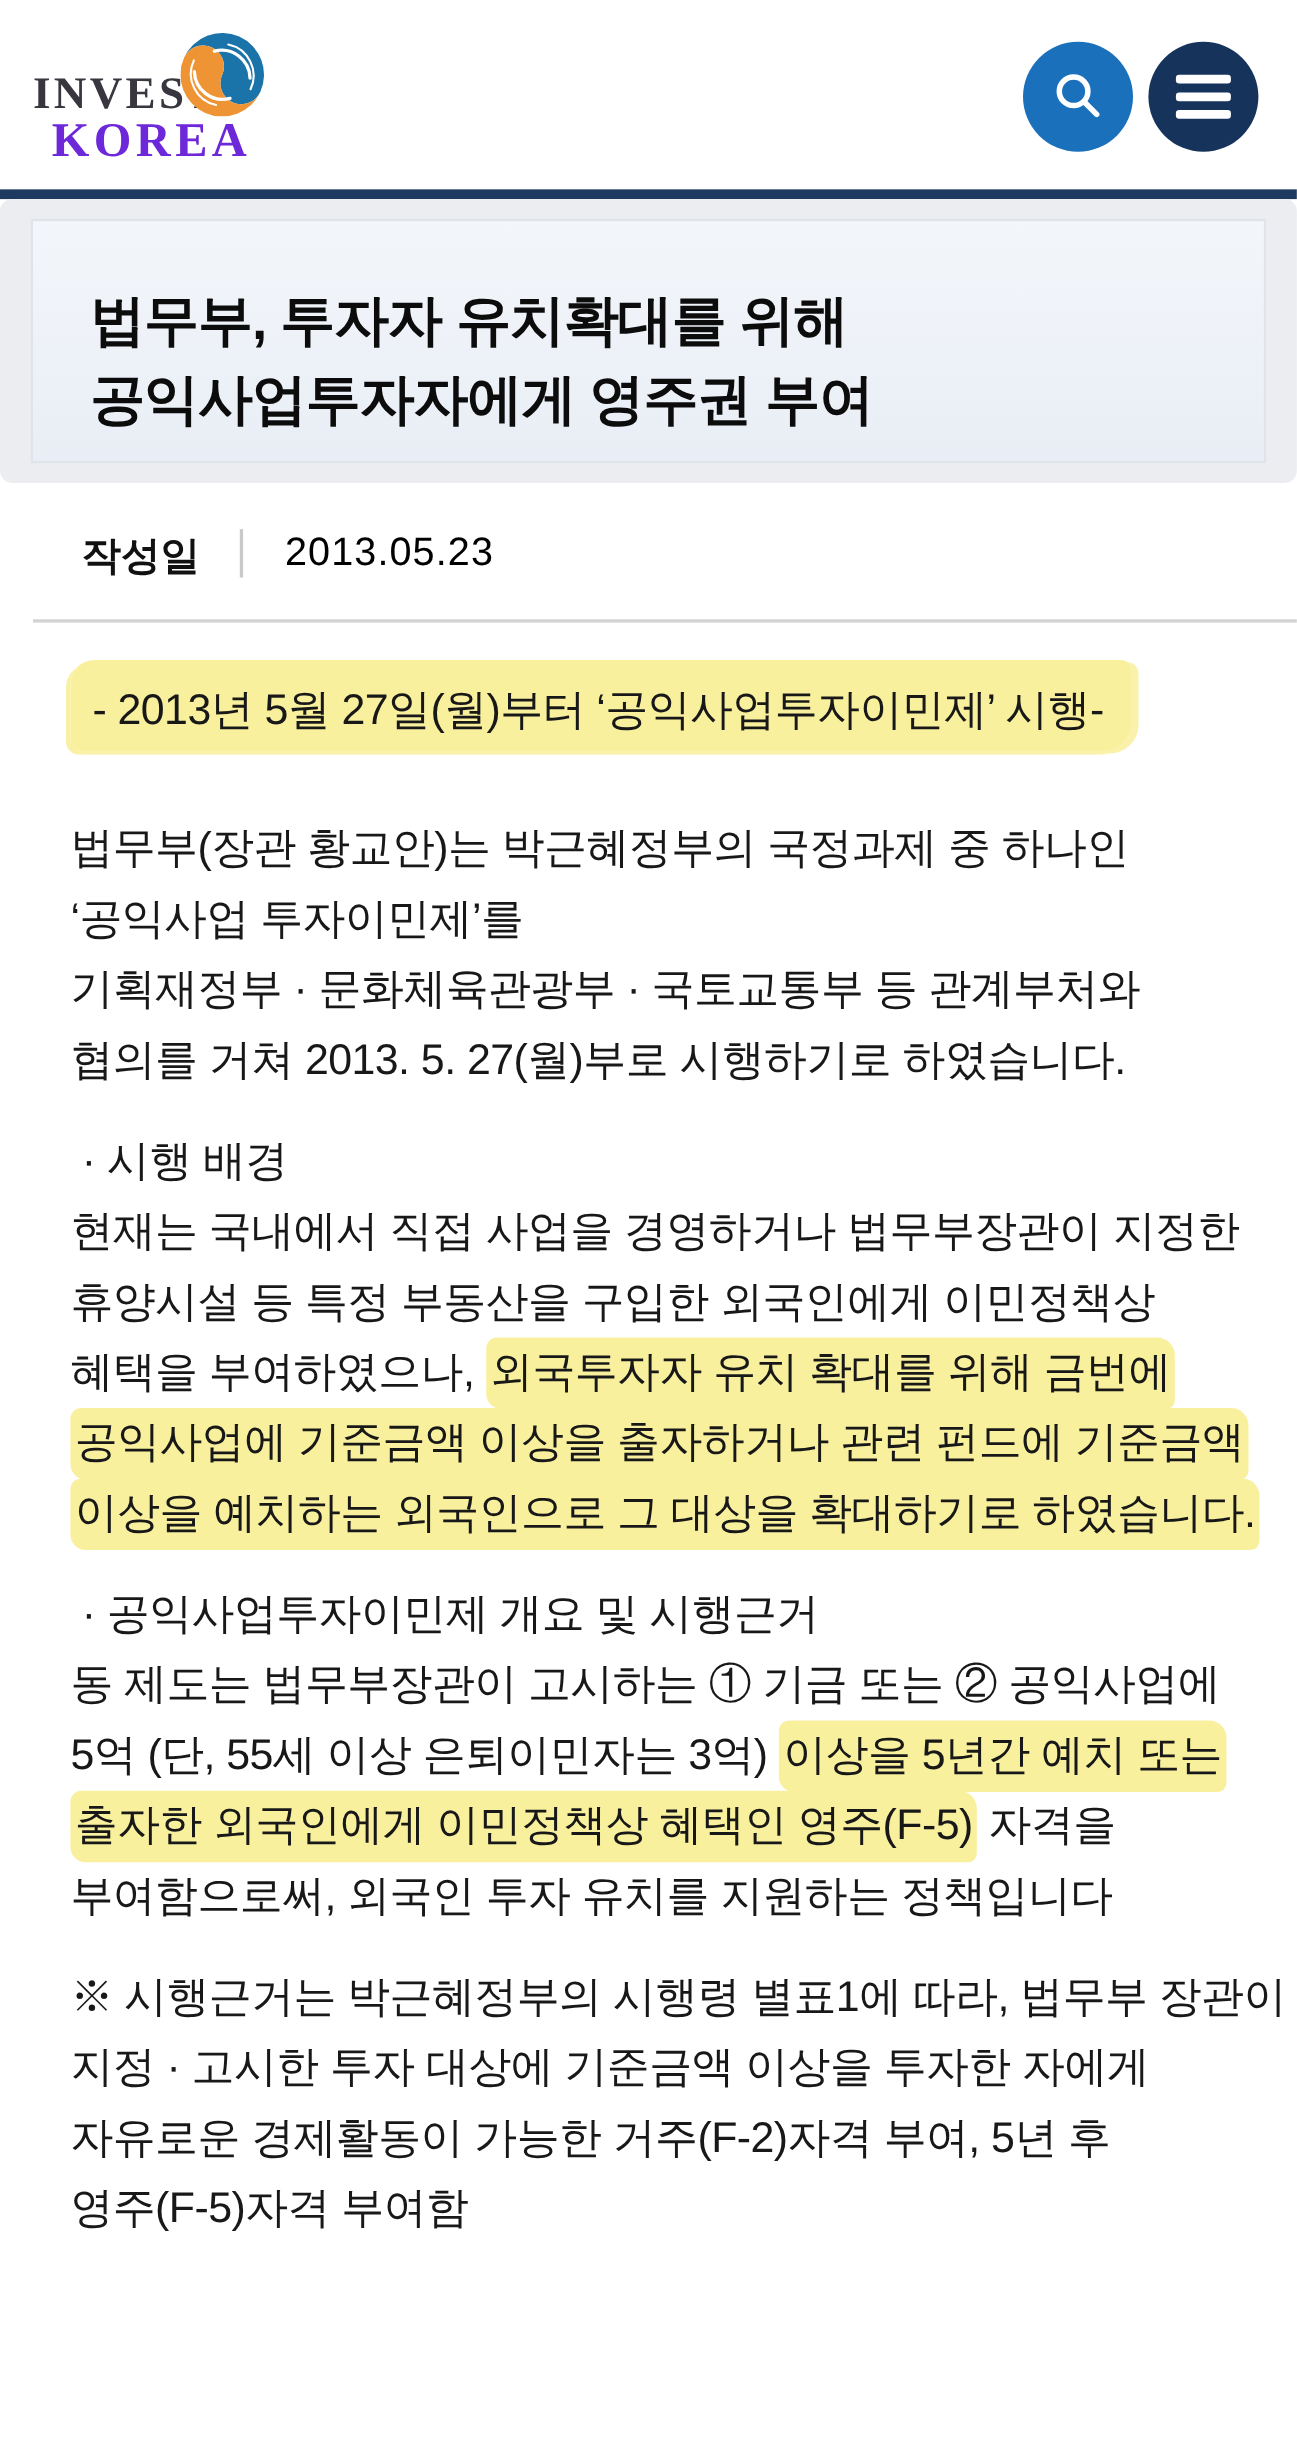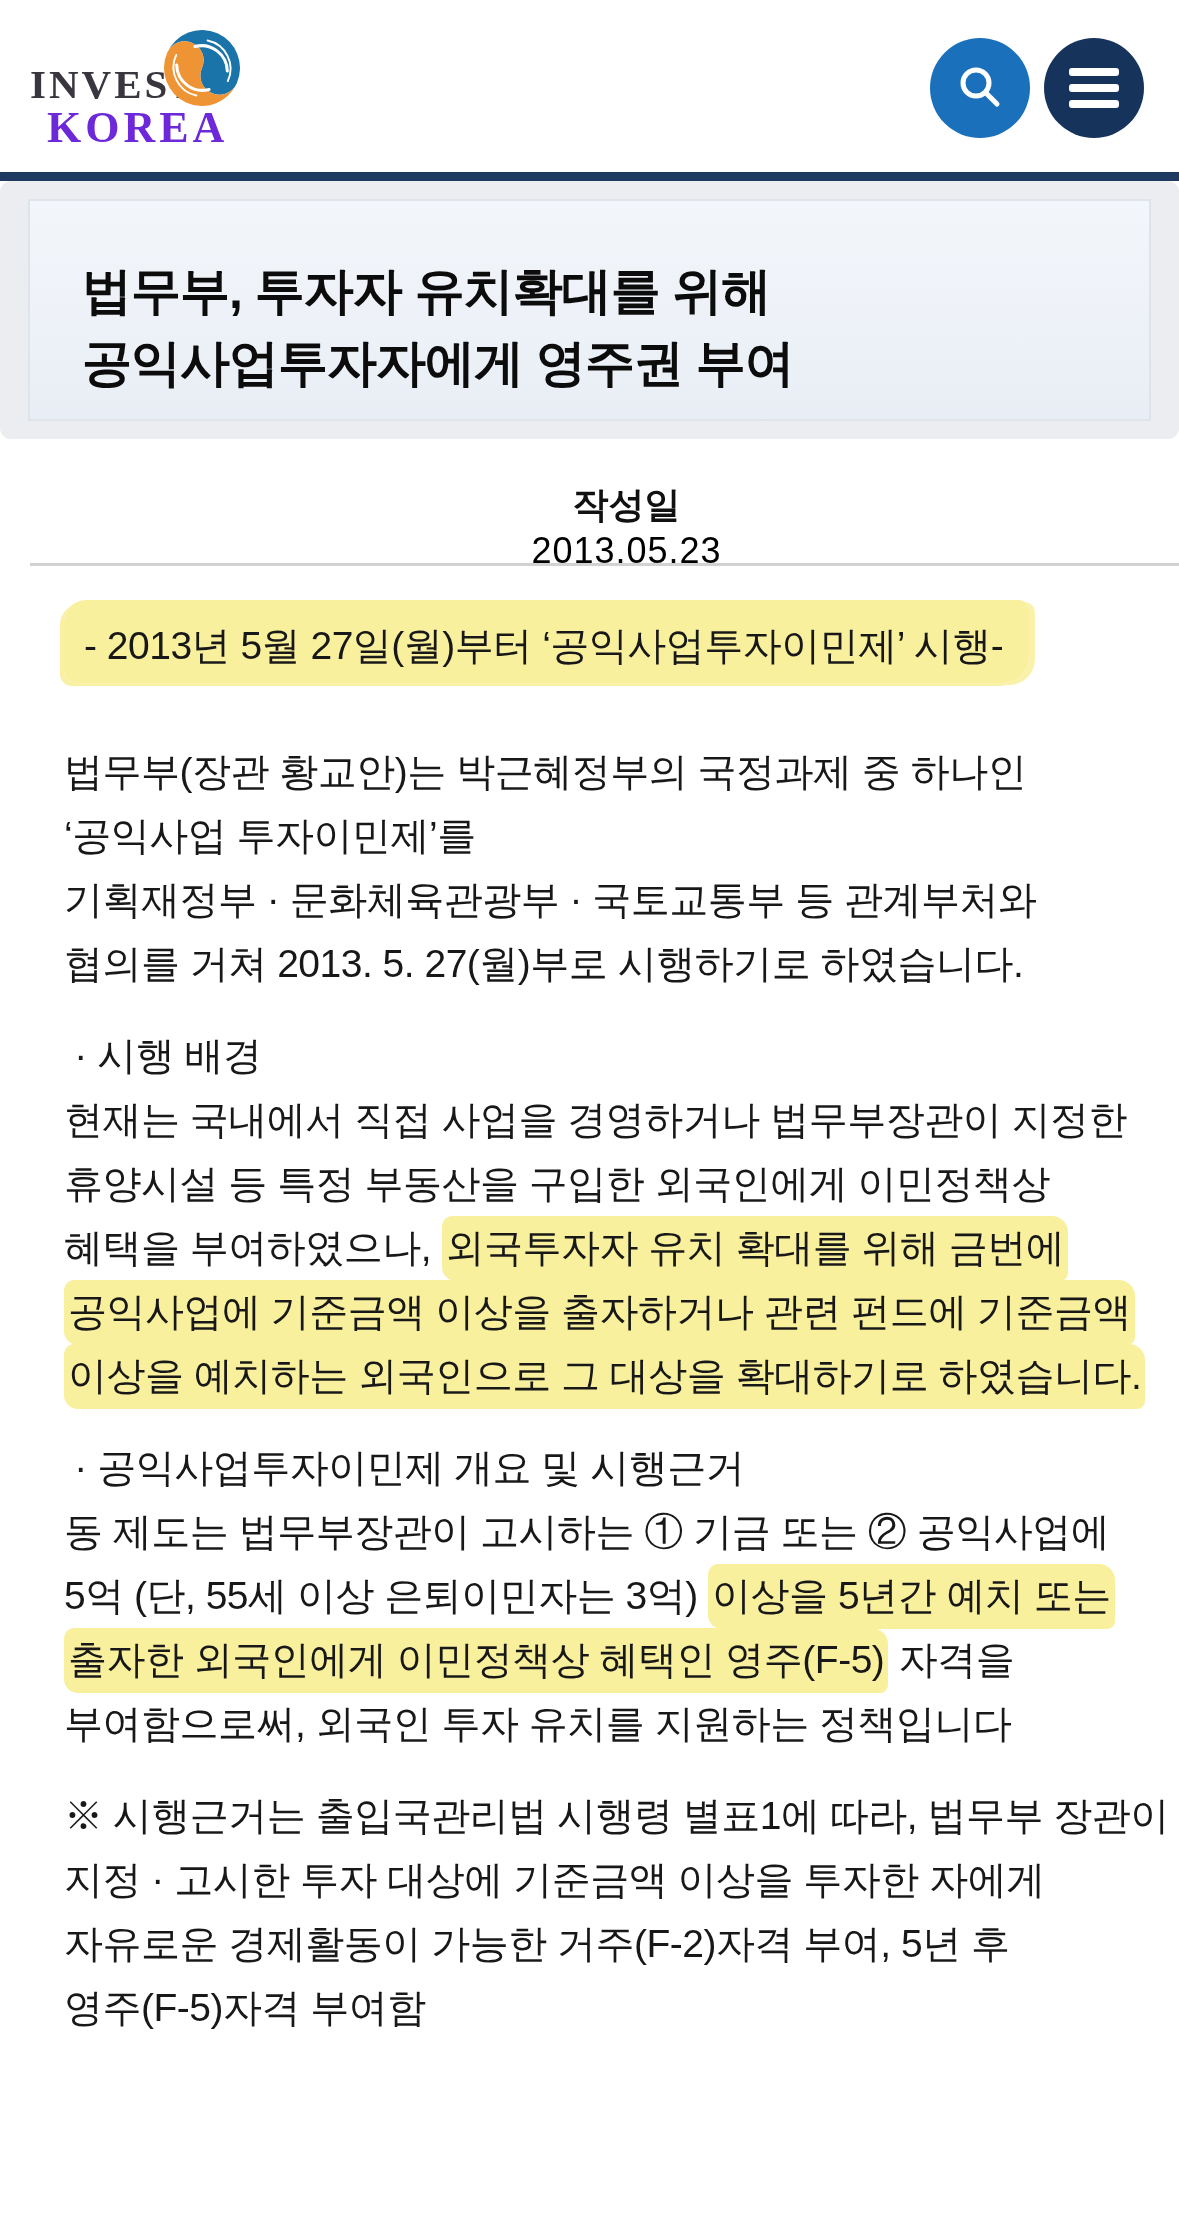--- a/index.html
+++ b/index.html
@@ -41,21 +41,21 @@
     height:222px;
     padding:54px 30px 0 52px;
     box-sizing:border-box;
   }
   .title-line{
     font-size:50px;line-height:72px;font-weight:800;color:#0c0c0c;
     white-space:nowrap;letter-spacing:-1px;
   }
   
   .meta-row{
-    margin:42px 0 16px 74px;height:52px;display:flex;align-items:center;flex-direction:column;
+    margin:42px 0 16px 74px;height:52px;display:flex;
   }
   .meta-label{font-size:36px;font-weight:700;color:#111111;}
   .meta-divider{width:3px;height:44px;background:#c9c9c9;margin:0 38px 0 36px;}
   .meta-date{font-size:36px;color:#000000;letter-spacing:1px;}
   .thin-rule{margin:30px 0 0 30px;width:1149px;border:none;border-top:3px solid #d2d2d2;height:0;}
   
   .content{padding:48px 12px 0 64px;color:#181818;}
   .tline{
     white-space:pre;font-size:39px;line-height:64px;height:64px;
     letter-spacing:-0.5px;font-weight:400;
@@ -143,18 +143,18 @@
       <div class="tline"><span class="hl">이상을 예치하는 외국인으로 그 대상을 확대하기로 하였습니다.</span></div>
     </div>
     <div class="block para">
       <div class="tline"><span> · 공익사업투자이민제 개요 및 시행근거</span></div>
       <div class="tline"><span>동 제도는 법무부장관이 고시하는 ① 기금 또는 ② 공익사업에</span></div>
       <div class="tline"><span>5억 (단, 55세 이상 은퇴이민자는 3억) </span><span class="hl">이상을 5년간 예치 또는</span></div>
       <div class="tline"><span class="hl">출자한 외국인에게 이민정책상 혜택인 영주(F-5)</span><span> 자격을</span></div>
       <div class="tline"><span>부여함으로써, 외국인 투자 유치를 지원하는 정책입니다</span></div>
     </div>
     <div class="block para">
-      <div class="tline"><span>※ 시행근거는 출입국관리법 시행령 별표1에 따라, 법무부 장관이</span></div>
+      <div class="tline"><span>※ 시행근거는 박근혜정부의 시행령 별표1에 따라, 법무부 장관이</span></div>
       <div class="tline"><span>지정 · 고시한 투자 대상에 기준금액 이상을 투자한 자에게</span></div>
       <div class="tline"><span>자유로운 경제활동이 가능한 거주(F-2)자격 부여, 5년 후</span></div>
       <div class="tline"><span>영주(F-5)자격 부여함</span></div>
     </div>
   </div>
 
 </body></html>

